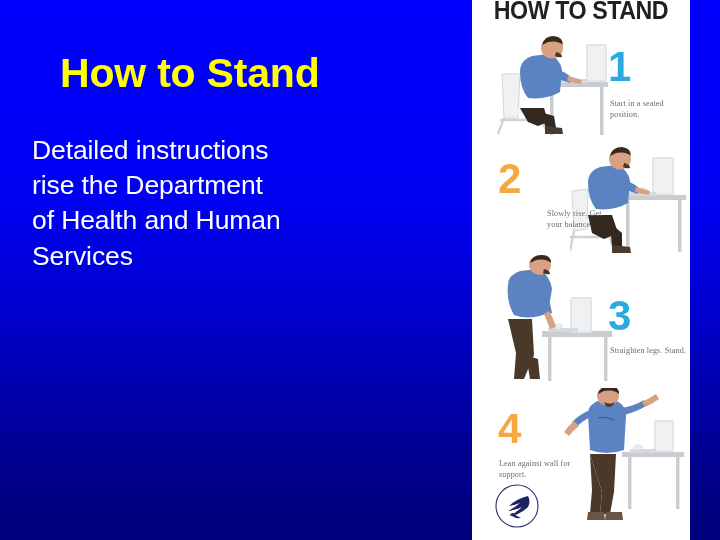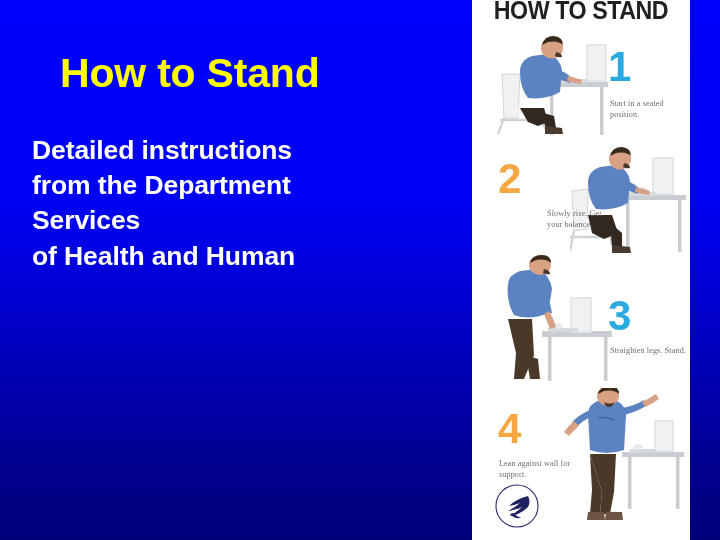--- a/index.html
+++ b/index.html
@@ -36,21 +36,21 @@
     white-space: nowrap;
   }
 
   #slide-body {
     position: absolute;
     left: 32px;
     top: 133px;
     width: 420px;
     color: #FFFFFF;
     font-size: 26.5px;
-    font-weight: bold;
+    font-weight: normal;
     line-height: 1.33;
     letter-spacing: -0.1px;
   }
   #slide-body .bodyline { display: block; white-space: nowrap; }
 
   
   #infographic {
     position: absolute;
     left: 472px;
     top: 0px;
@@ -128,23 +128,23 @@
 </style>
 </head>
 <body>
 
 <div id="slide">
 
   <div id="slide-title">How to Stand</div>
 
   <div id="slide-body">
     <span class="bodyline">Detailed instructions</span>
-    <span class="bodyline">from the Department</span>
+    <span class="bodyline">rise the Department</span>
+    <span class="bodyline">of Health and Human</span>
     <span class="bodyline">Services</span>
-    <span class="bodyline">of Health and Human</span>
   </div>
 
   <div id="infographic">
 
     <div id="info-header">HOW TO STAND</div>
 
     <svg class="scene" id="scene1" viewBox="0 0 118 112">
 
       <rect x="56" y="52" width="62" height="5" fill="#C9CDD1"></rect>
       <rect x="60" y="57" width="3.5" height="48" fill="#C9CDD1"></rect>

